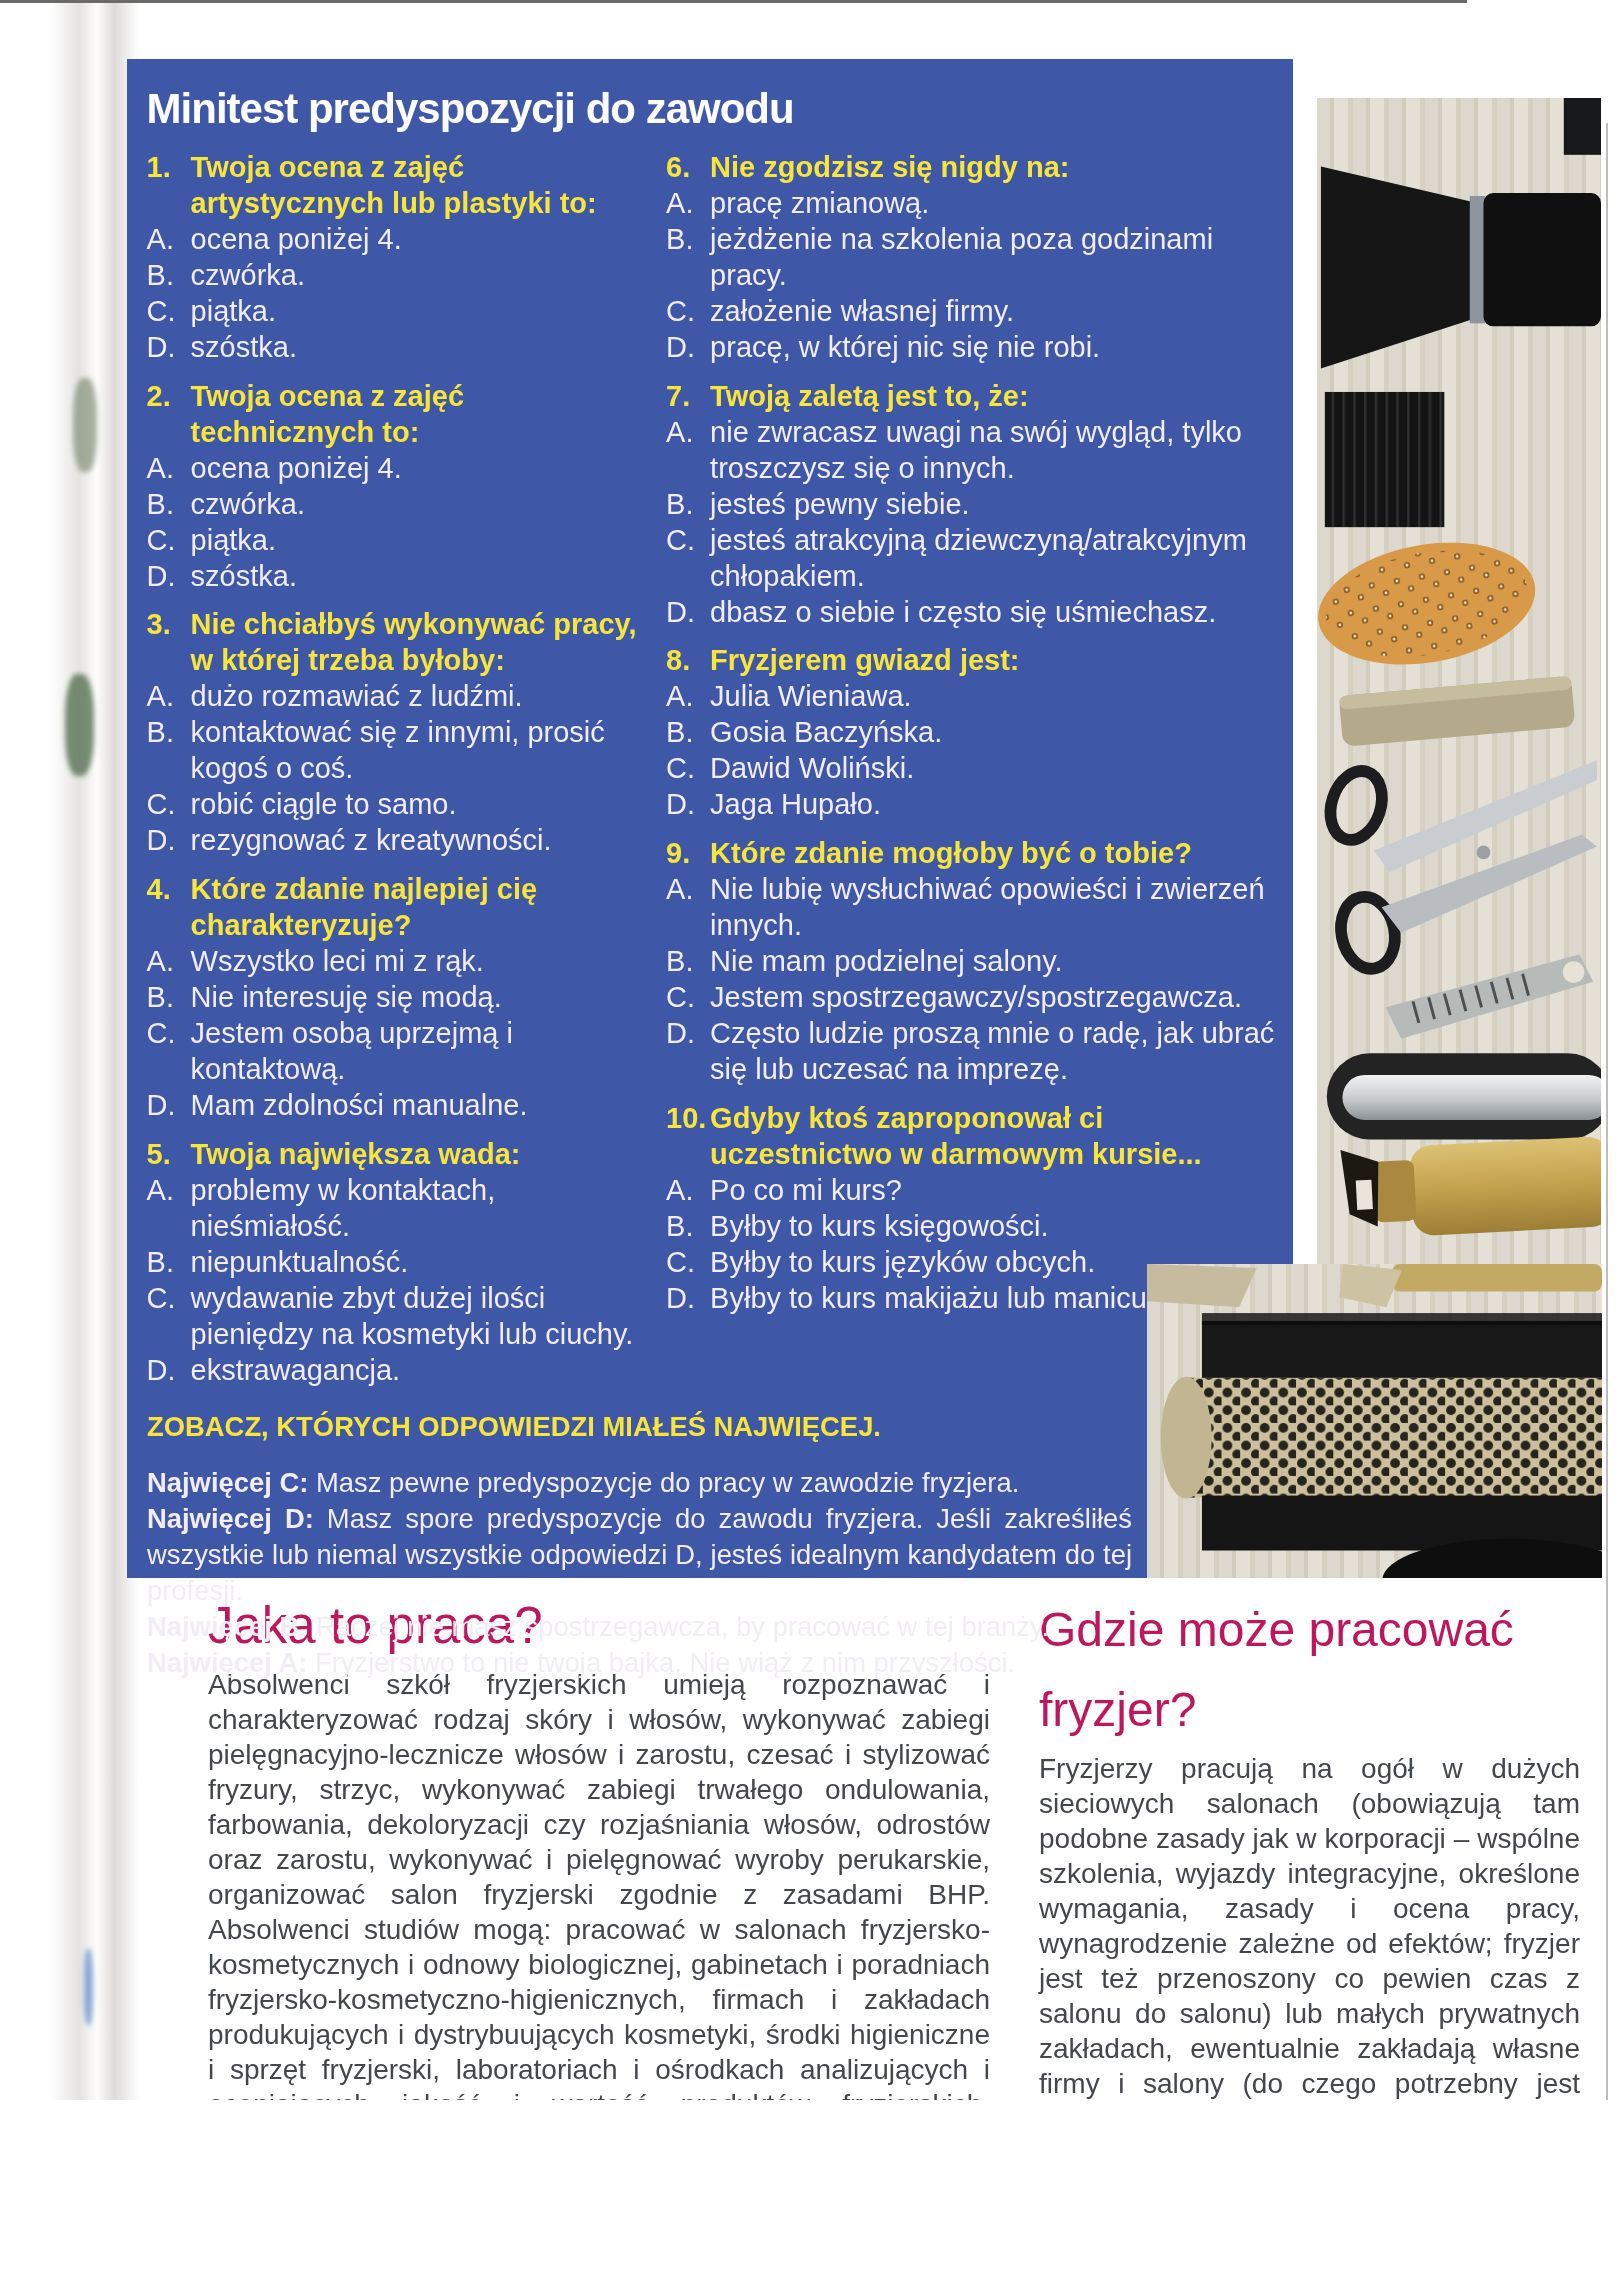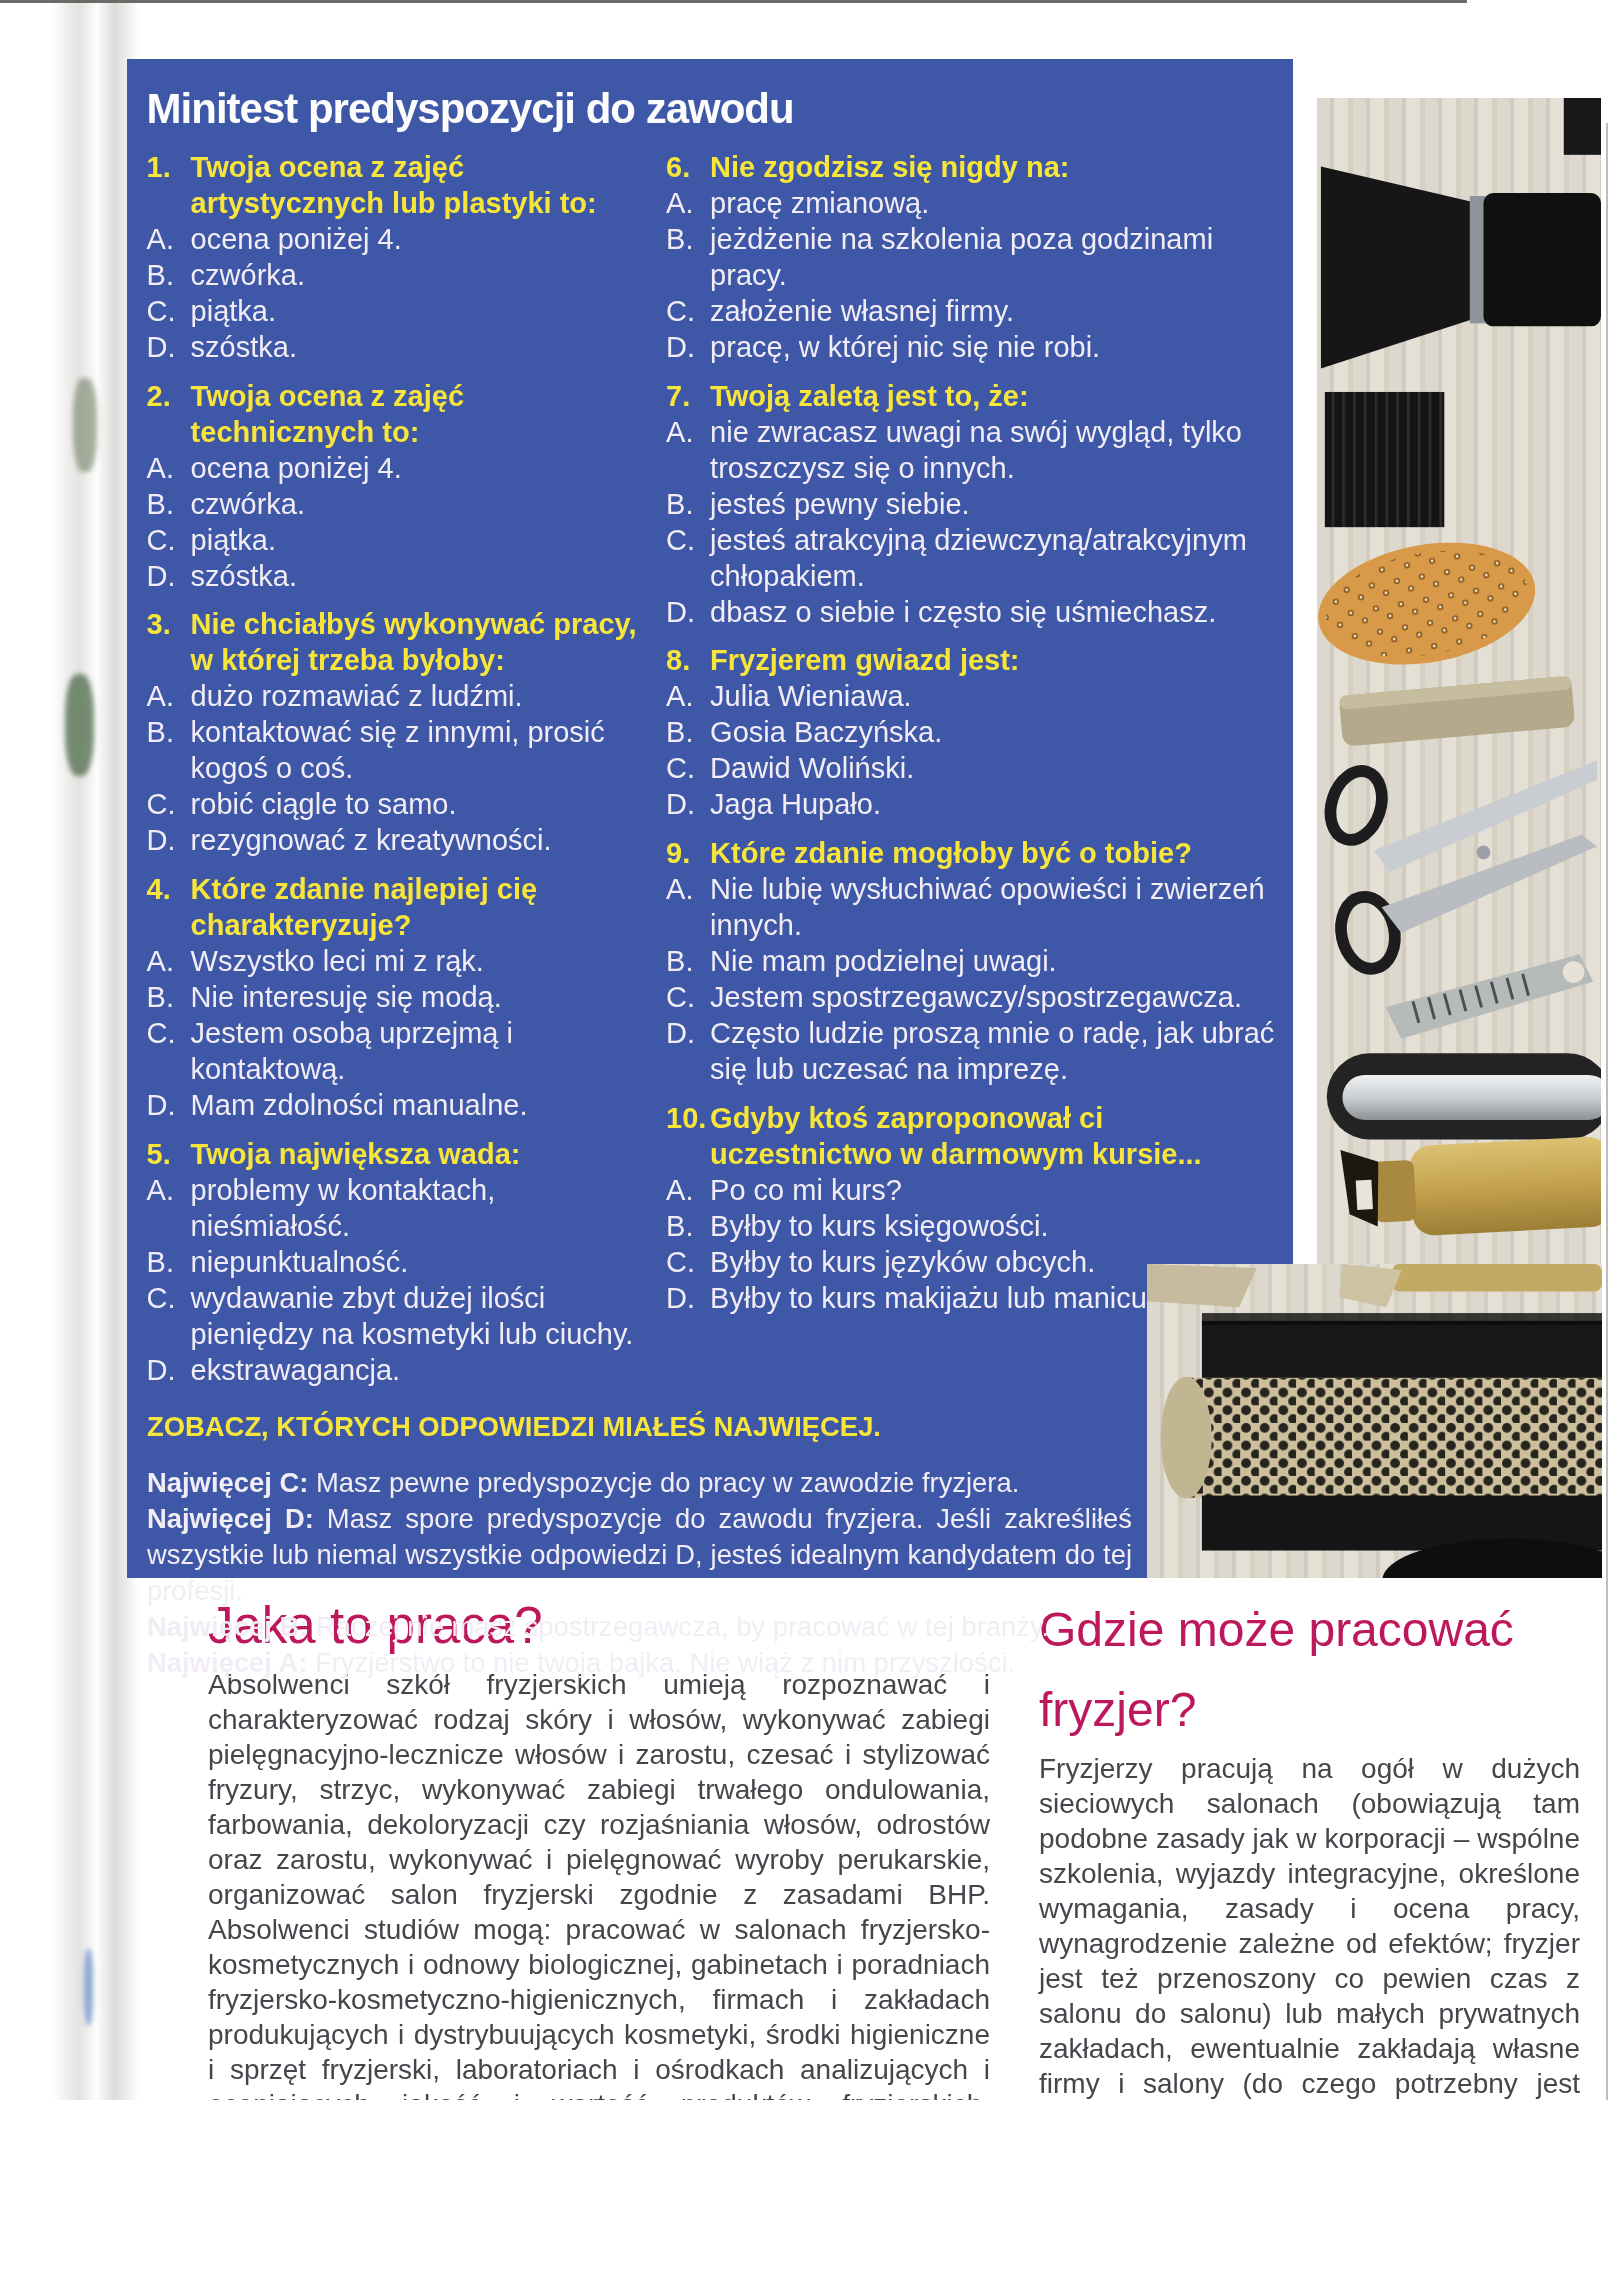--- a/index.html
+++ b/index.html
@@ -282,21 +282,21 @@
             <div class="q-heading">
               <span class="q-num">9.</span>
               <span class="q-text">Które zdanie mogłoby być o tobie?</span>
             </div>
             <div class="answer-row">
               <span class="a-letter">A.</span>
               <span class="a-text">Nie lubię wysłuchiwać opowieści i zwierzeń innych.</span>
             </div>
             <div class="answer-row">
               <span class="a-letter">B.</span>
-              <span class="a-text">Nie mam podzielnej uwagi.</span>
+              <span class="a-text">Nie mam podzielnej salony.</span>
             </div>
             <div class="answer-row">
               <span class="a-letter">C.</span>
               <span class="a-text">Jestem spostrzegawczy/spostrzegawcza.</span>
             </div>
             <div class="answer-row">
               <span class="a-letter">D.</span>
               <span class="a-text">Często ludzie proszą mnie o radę, jak ubrać się lub uczesać na imprezę.</span>
             </div>
           </div>

